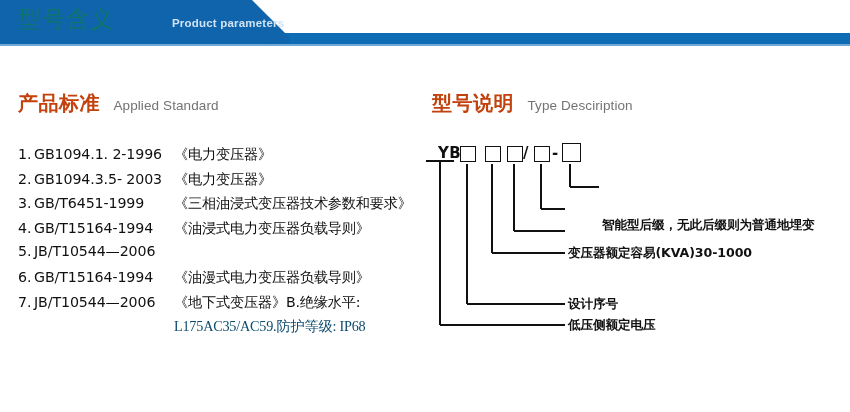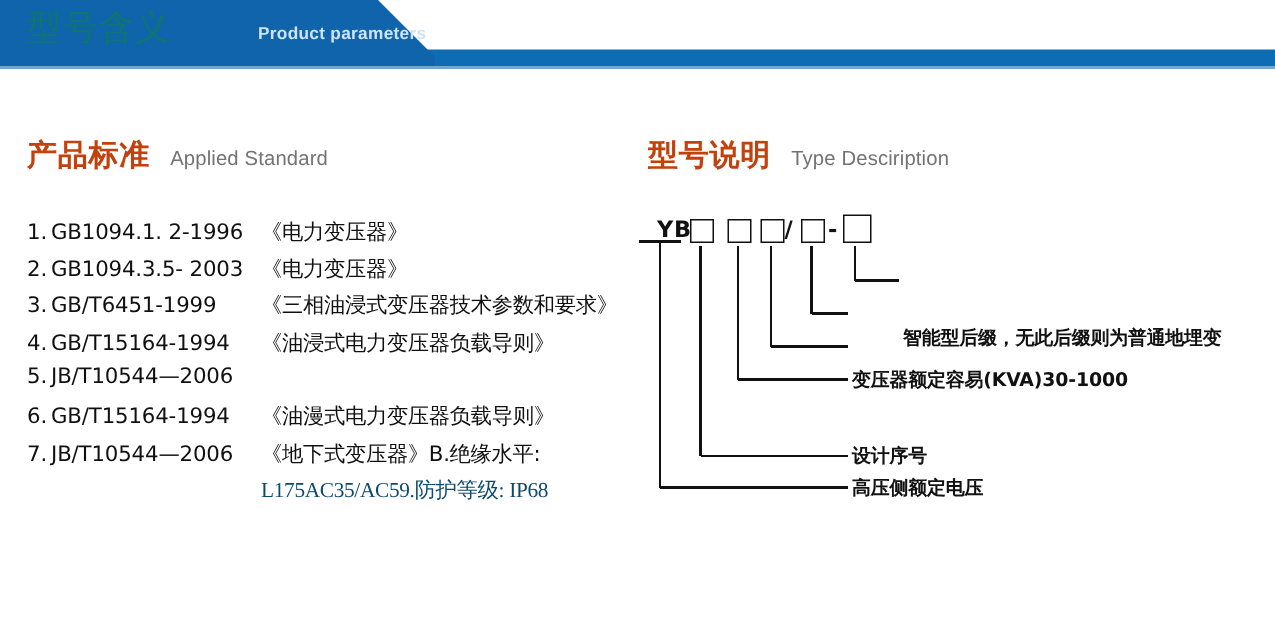--- a/index.html
+++ b/index.html
@@ -191,14 +191,14 @@
   <div class="box" style="left:61px;top:6px;width:14px;height:14px;"></div>
   <div class="box" style="left:83px;top:6px;width:14px;height:14px;"></div>
   <div class="code-slash" style="left:99px;">/</div>
   <div class="box" style="left:110px;top:6px;width:14px;height:14px;"></div>
   <div class="code-dash" style="left:128px;">-</div>
   <div class="box" style="left:138px;top:3px;width:17px;height:17px;"></div>
 
   <div class="ann" style="left:178px;top:39px;margin-top:38px;">智能型后缀，无此后缀则为普通地埋变</div>
   <div class="ann" style="left:144px;top:105px;">变压器额定容易(KVA)30-1000</div>
   <div class="ann" style="left:144px;top:156px;">设计序号</div>
-  <div class="ann" style="left:144px;top:177px;">高压侧额定电压</div>
+  <div class="ann" style="left:144px;top:177px;">低压侧额定电压</div>
 </div>
 
 </body></html>

